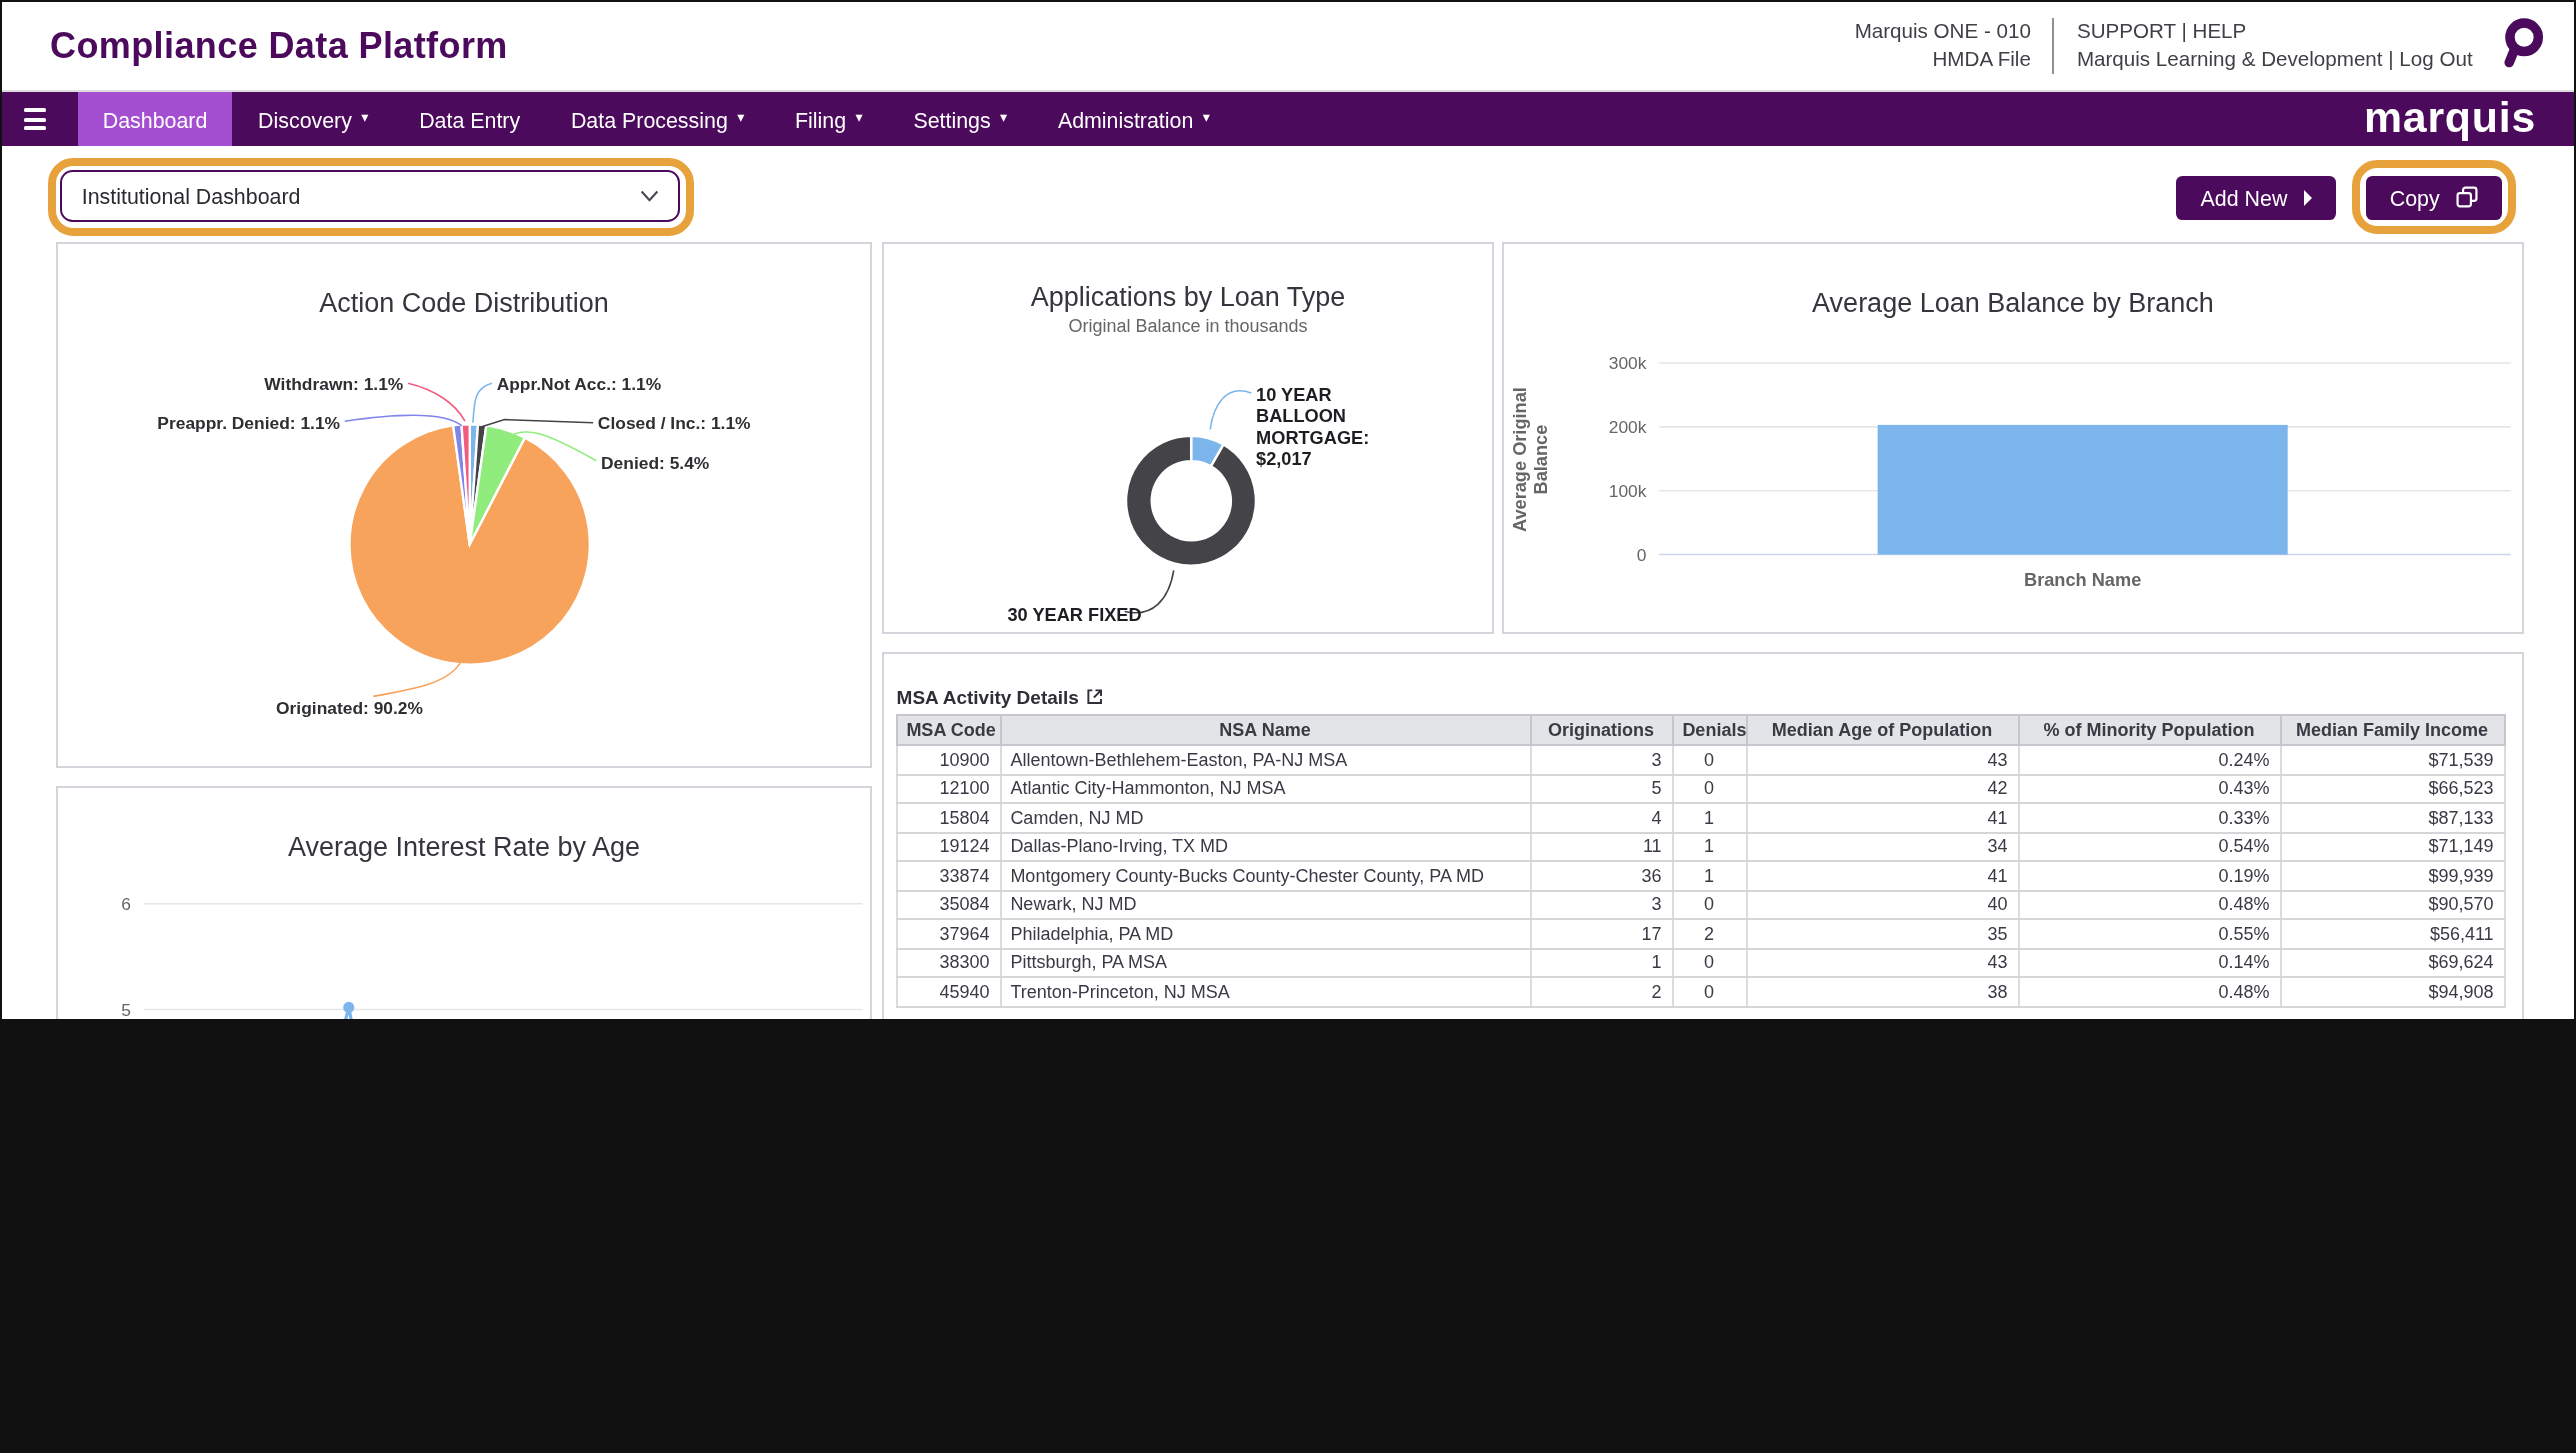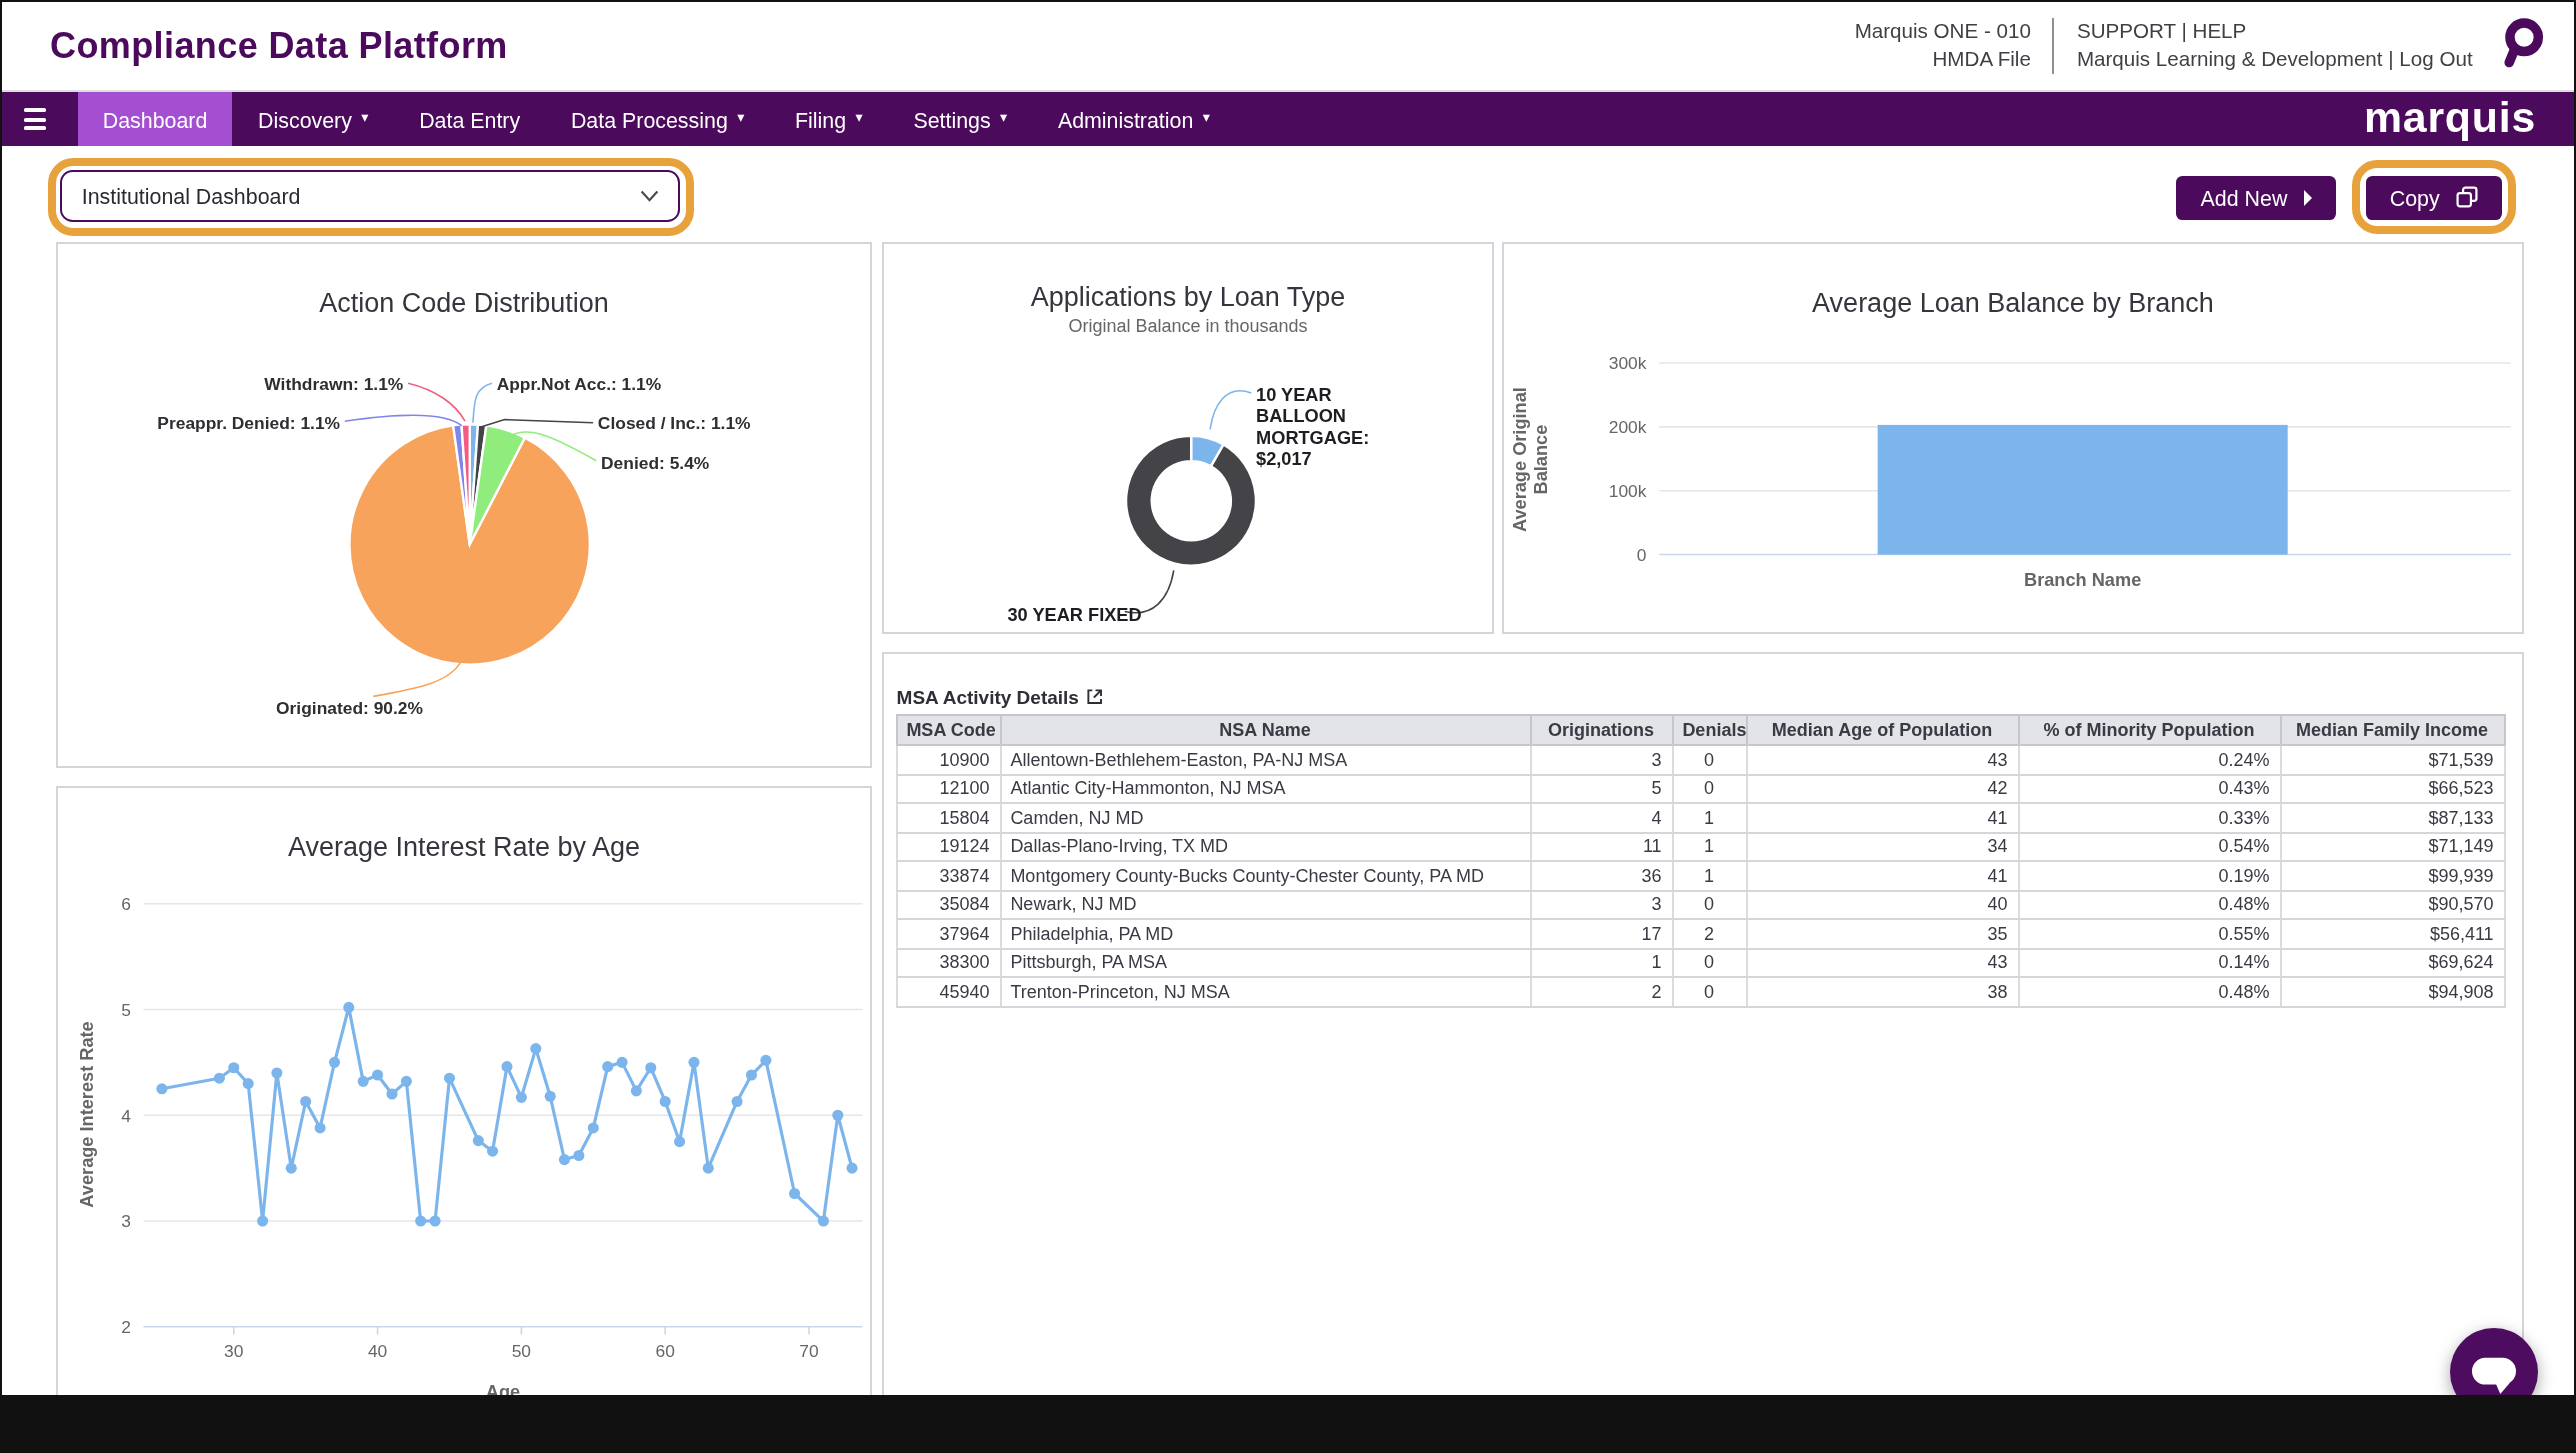--- a/index.html
+++ b/index.html
@@ -1,16 +1,16 @@
 <!DOCTYPE html>
 <html style="font-size:12.7px"><head>
 <meta charset="utf-8">
 <style>
   html,body{margin:0;padding:0;background:#111;}
-  .viewport{width:2576px;height:1395px;overflow:hidden;background:#6d28d9;}
+  .viewport{width:2576px;height:1019px;overflow:hidden;background:#6d28d9;}
   .app{position:relative;width:1288px;height:727px;background:#fff;
        transform:scale(2);transform-origin:top left;box-sizing:border-box;
        border:1.6px solid #111;overflow:hidden;
        font-family:"Liberation Sans", sans-serif;}
 
   
   .topbar{height:45px;display:flex;align-items:center;padding:0 12.7px 0 24px;
           border-bottom:0.8px solid #dedee2;background:#fff;box-sizing:border-box;}
   .page-title{font-size:18px;font-weight:bold;color:#4B0A5B;margin:0;letter-spacing:0.2px;}
   .topbar-right{margin-left:auto;display:flex;align-items:center;}

